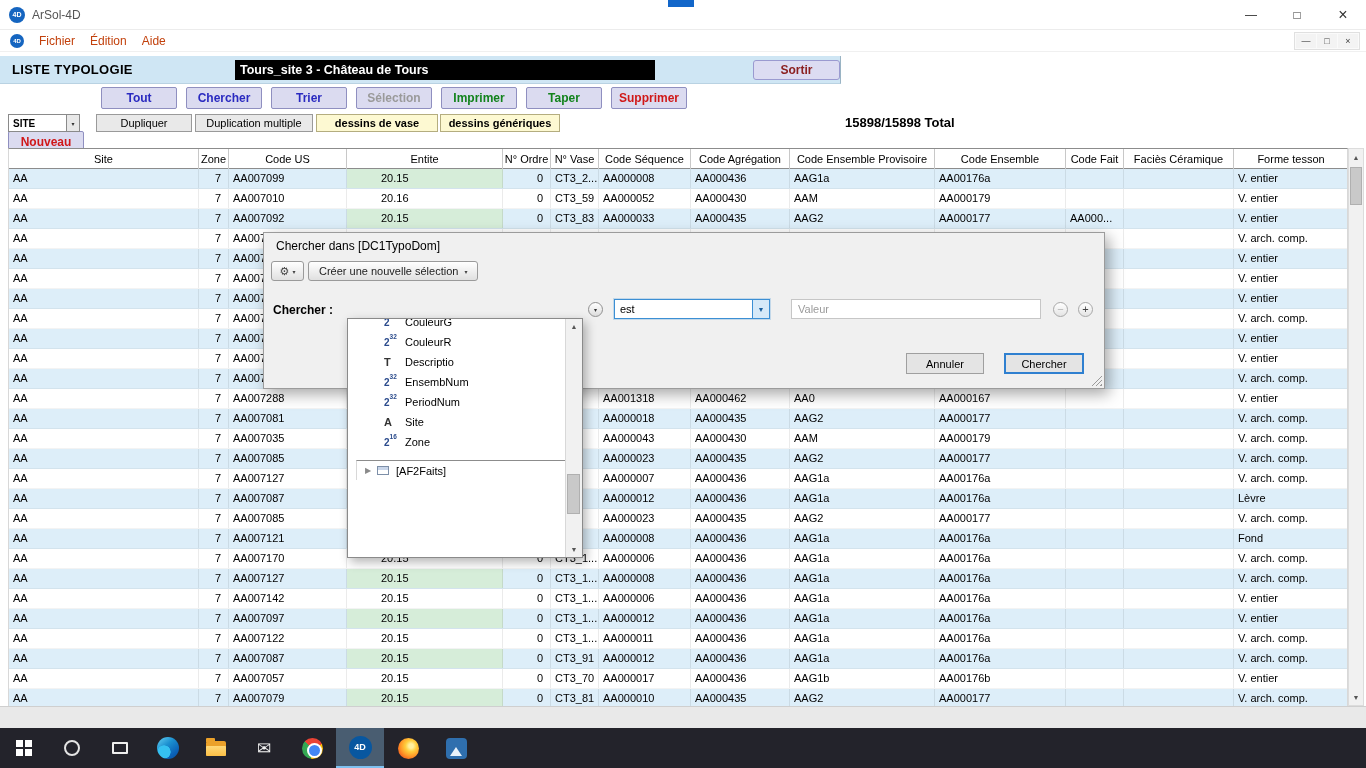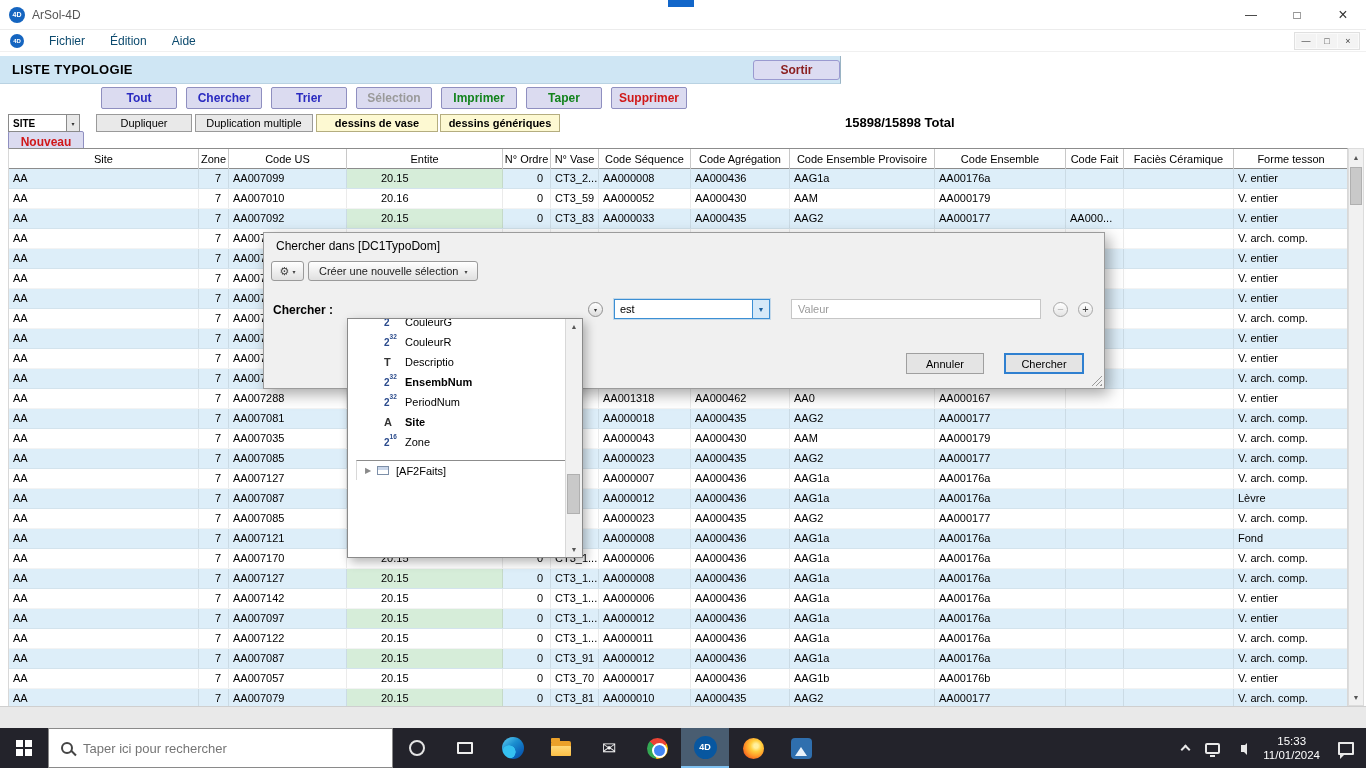--- a/index.html
+++ b/index.html
@@ -12,21 +12,21 @@
   .titlebar { position:absolute; top:0; left:0; width:100%; height:30px; background:#fff; border-bottom:1px solid #ececec; display:flex; align-items:center; }
   .app-logo { width:16px; height:16px; border-radius:50%; background:#1565c0; color:#fff; font-size:7px; font-weight:bold; display:flex; align-items:center; justify-content:center; margin-left:9px; flex:none; }
   .title-text { margin-left:7px; font-size:12px; color:#555; }
   .win-controls { margin-left:auto; display:flex; height:100%; }
   .wbtn { width:46px; height:100%; display:flex; align-items:center; justify-content:center; font-size:12px; color:#333; cursor:default; }
   .wbtn.close span { font-size:16px; }
 
   
   .menubar { position:absolute; top:30px; left:0; width:100%; height:22px; background:#fff; border-bottom:1px solid #f0f0f0; display:flex; align-items:center; }
   .menu-logo { width:14px; height:14px; border-radius:50%; background:#1565c0; color:#fff; font-size:6px; font-weight:bold; display:flex; align-items:center; justify-content:center; margin-left:10px; flex:none; }
-  .menu-item { font-size:12px; color:#0c4a6e; margin-left:25px; }
+  .menu-item { font-size:12px; color:#c2410c; margin-left:15px; }
   .mdi-controls { margin-left:auto; margin-right:6px; display:flex; gap:1px; background:#fafafa; border:1px solid #e0e0e0; padding:1px; }
   .mdi-btn { width:20px; height:14px; display:flex; align-items:center; justify-content:center; font-size:9px; color:#444; background:#f3f3f3; }
 
   
   .band { position:absolute; top:56px; left:0; width:841px; height:28px; background:#cfe6f4; border-right:1px solid #9ab4c4; border-bottom:1px solid #b9d2e2; }
   .list-label { position:absolute; left:12px; top:6px; font-weight:bold; font-size:13px; color:#000; letter-spacing:.3px; }
   .black-box { position:absolute; left:235px; top:4px; width:420px; height:20px; background:#000; color:#fff; font-size:12.5px; font-weight:bold; line-height:20px; padding-left:5px; white-space:nowrap; overflow:hidden; }
   .sortir { position:absolute; left:753px; top:4px; width:87px; height:20px; background:#dcdcf2; border:1px solid #9a9ad0; border-radius:3px; color:#8b2020; font-weight:bold; font-size:12px; font-family:inherit; }
 
   
@@ -85,21 +85,21 @@
   .annuler-btn { position:absolute; left:642px; top:120px; width:78px; height:21px; background:#e4e4e4; border:1px solid #9f9f9f; font-size:11px; font-family:inherit; }
   .chercher-btn { position:absolute; left:740px; top:120px; width:80px; height:21px; background:#e4e4e4; border:2px solid #2f80d0; font-size:11px; font-family:inherit; }
   .grip { position:absolute; right:2px; bottom:2px; width:11px; height:11px; background:repeating-linear-gradient(135deg, transparent 0 2px, #9a9a9a 2px 3px); clip-path:polygon(100% 0,100% 100%,0 100%); }
 
   
   .field-list { position:absolute; left:347px; top:318px; width:236px; height:240px; background:#fff; border:1px solid #8a8a8a; box-shadow:3px 4px 10px rgba(0,0,0,.3); z-index:11; overflow:hidden; }
   .fl-items { position:absolute; top:0; left:0; right:17px; bottom:0; overflow:hidden; margin-top:-7px; }
   .fl-item { height:20px; display:flex; align-items:center; font-size:11px; color:#000; }
   .fl-item.field { padding-left:36px; }
   .fl-item.table { padding-left:8px; }
-  .fl-item.bold .fl-label { font-weight:bold; }
+  .fl-item.bold .fl-label { font-weight:normal; }
   .type-ic { width:19px; color:#2b4b8c; font-weight:bold; font-size:10px; flex:none; }
   .type-ic sup { font-size:6.5px; position:relative; top:-3px; }
   .type-ic.txt { color:#333; font-size:11px; }
   .tri { color:#8a8a8a; font-size:8px; width:12px; flex:none; }
   .tbl-ic { width:12px; height:9px; border:1px solid #7d8fa8; background:linear-gradient(#c9d6ea 0 3px, #fff 3px); margin-right:5px; flex:none; }
   .fl-label { margin-left:2px; white-space:nowrap; }
   .fl-scroll { position:absolute; right:0; top:0; width:17px; height:100%; background:#f1f1f1; border-left:1px solid #d8d8d8; }
   .fl-up, .fl-down { height:15px; font-size:7px; color:#555; display:flex; align-items:center; justify-content:center; }
   .fl-down { position:absolute; bottom:0; left:0; width:100%; }
   .fl-thumb { position:absolute; top:155px; left:1px; width:13px; height:40px; background:#c9c9c9; border:1px solid #b0b0b0; }
@@ -175,20 +175,21 @@
           <span>□</span>
         </div>
       <div class="mdi-btn">
           <span>×</span>
         </div>
     </div>
   </div>
 
   <div class="band">
     <span class="list-label">LISTE TYPOLOGIE</span>
+    <div class="black-box"><span>Tours_site 3 - Château de Tours</span></div>
     <button class="sortir">Sortir</button>
   </div>
 
   <div class="toolbar1" id="toolbar1">
       <div class="tb1 c-red">Nouveau</div>
       <div class="tb1 c-blue">Tout</div>
       <div class="tb1 c-blue">Chercher</div>
       <div class="tb1 c-blue">Trier</div>
       <div class="tb1 c-gray">Sélection</div>
       <div class="tb1 c-green">Imprimer</div>
@@ -744,24 +745,20 @@
 
   <div class="taskbar">
     <div class="tb-slot">
       <div class="start-ic">
           <span></span>
           <span></span>
           <span></span>
           <span></span>
         </div>
     </div>
-    <div class="tb-search">
-      <span class="mag-ic"></span>
-      <span class="ph">Taper ici pour rechercher</span>
-    </div>
     <div class="tb-slot">
         <span class="cortana-ic"></span>
       </div>
     <div class="tb-slot">
         <span class="tv-ic"></span>
       </div>
     <div class="tb-slot">
         <span class="edge-ic"></span>
       </div>
     <div class="tb-slot">
@@ -780,33 +777,15 @@
         <span class="fourd-ic">4D</span>
       </div>
     <div class="tb-slot">
         <span class="ffx-ic"></span>
       </div>
     <div class="tb-slot">
         <span class="photos-ic">
           <span class="mtn"></span>
         </span>
       </div>
-    <div class="tray">
-      <div class="tray-slot">
-          <span class="chevup-ic"></span>
-        </div>
-      <div class="tray-slot">
-          <span class="net-ic"></span>
-        </div>
-      <div class="tray-slot">
-          <span class="vol-ic"></span>
-        </div>
-      <div class="tray-clock">
-        <div>15:33</div>
-        <div>11/01/2024</div>
-      </div>
-      <div class="tray-slot">
-          <span class="notif-ic"></span>
-        </div>
-    </div>
   </div>
 
 </div>
 
 </body></html>

